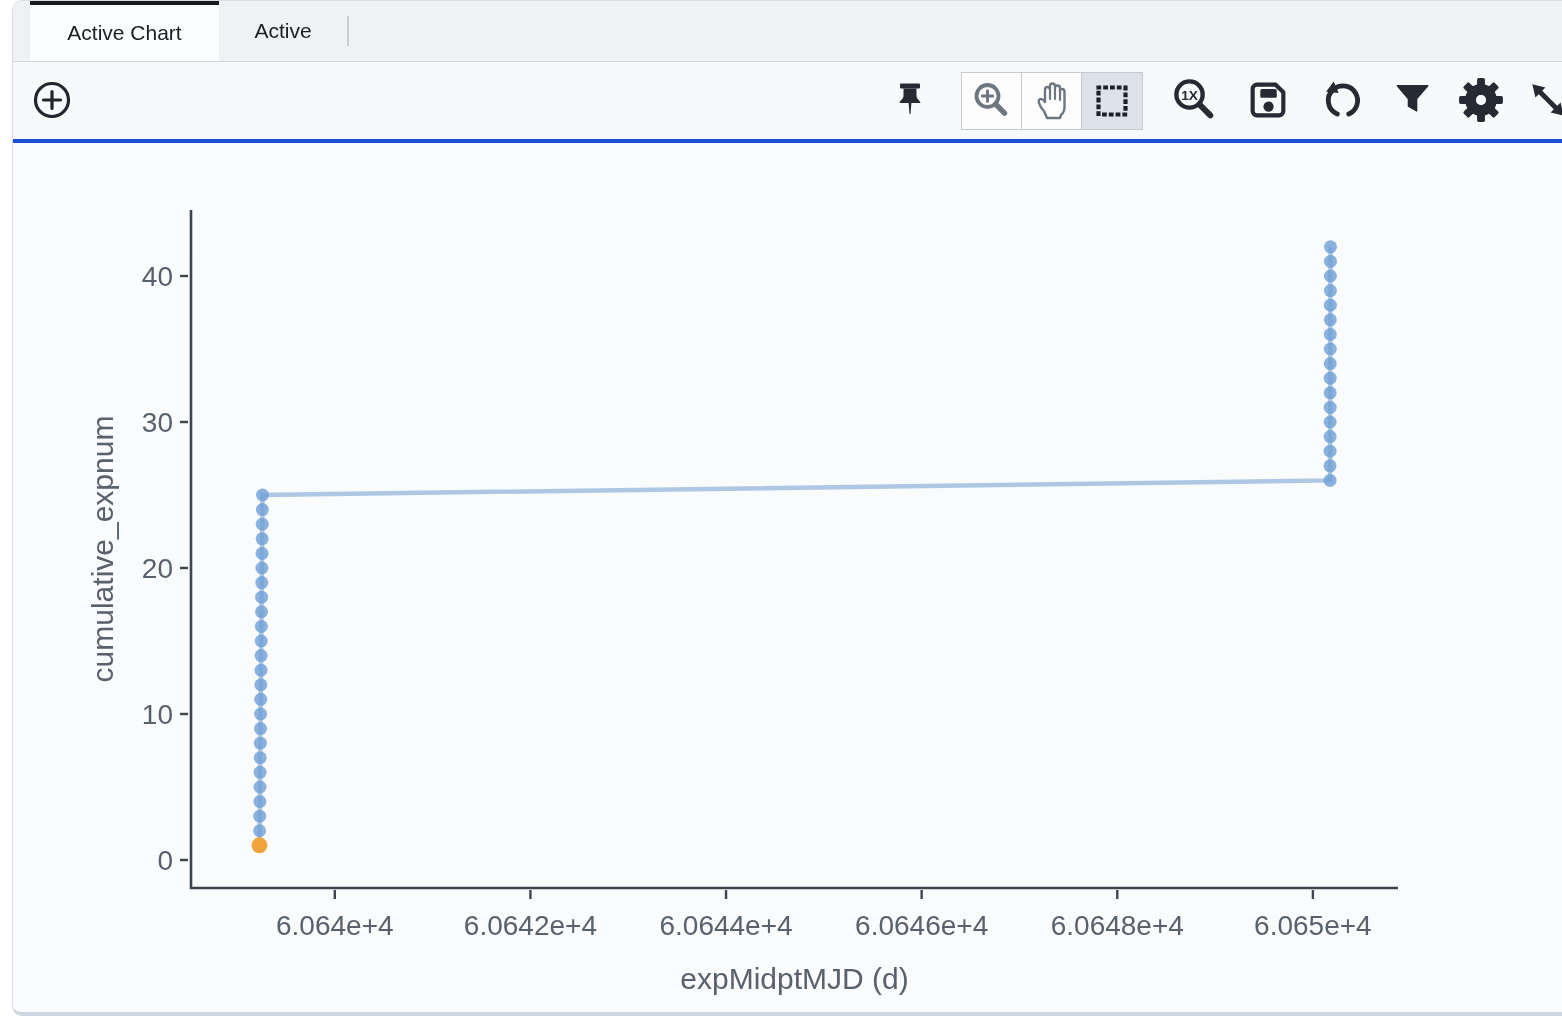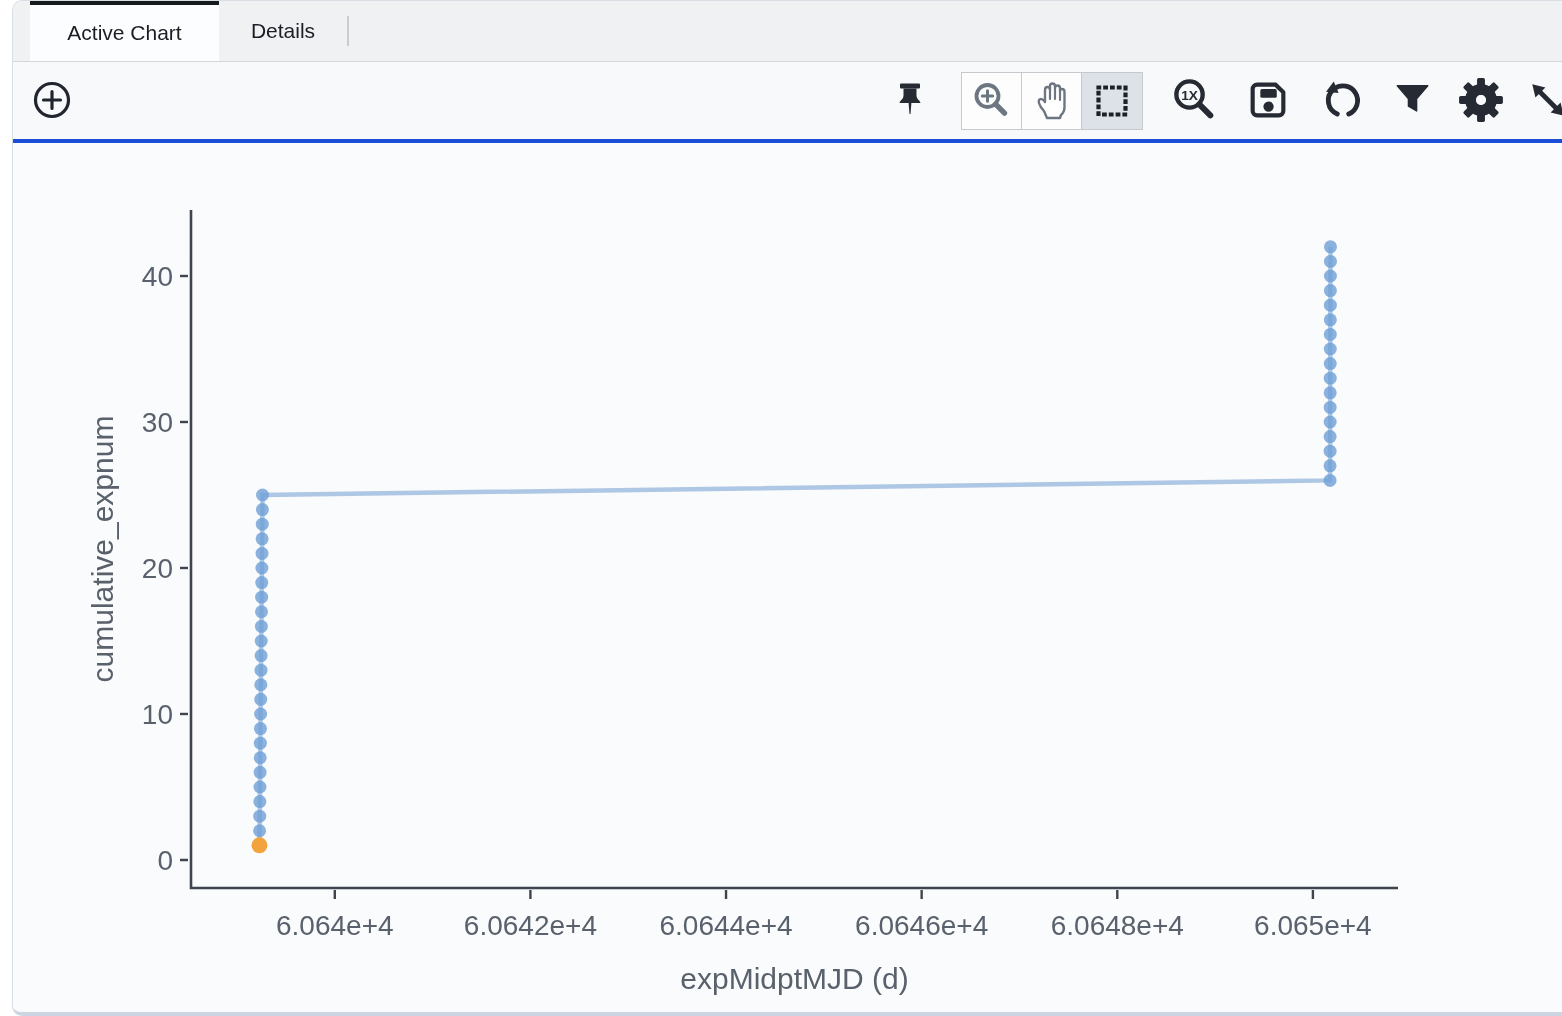--- a/index.html
+++ b/index.html
@@ -39,21 +39,21 @@
 </head>
 <body>
 
 <div class="window">
 
   <div class="tabbar">
     <div class="tab active">
       <span>Active Chart</span>
     </div>
     <div class="tab inactive">
-      <span>Details</span>
+      <span>Active</span>
     </div>
     <div class="tabsep"></div>
   </div>
 
   <div class="toolbar">
 
     <button class="tbtn" style="left:18px;top:17px">
       <svg width="42" height="42" viewBox="0 0 42 42">
         <circle cx="21" cy="21" r="16.5" fill="none" stroke="#21262e" stroke-width="3.2"></circle>
         <path d="M21,12.5 V29.5 M12.5,21 H29.5" stroke="#21262e" stroke-width="3.2" stroke-linecap="round" fill="none"></path>

